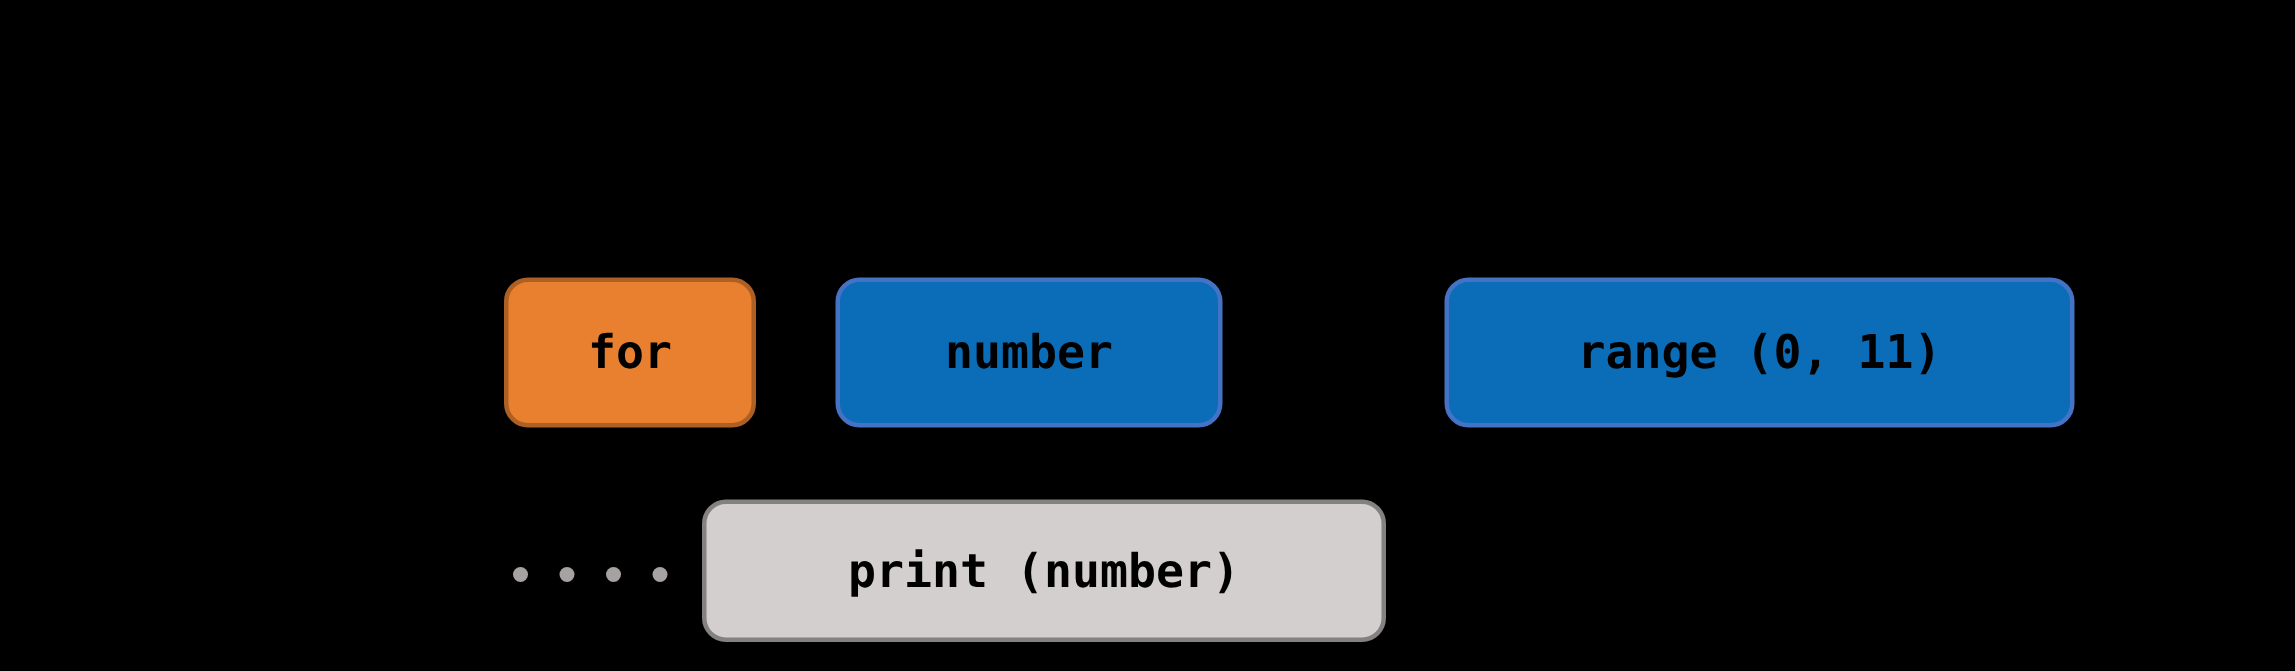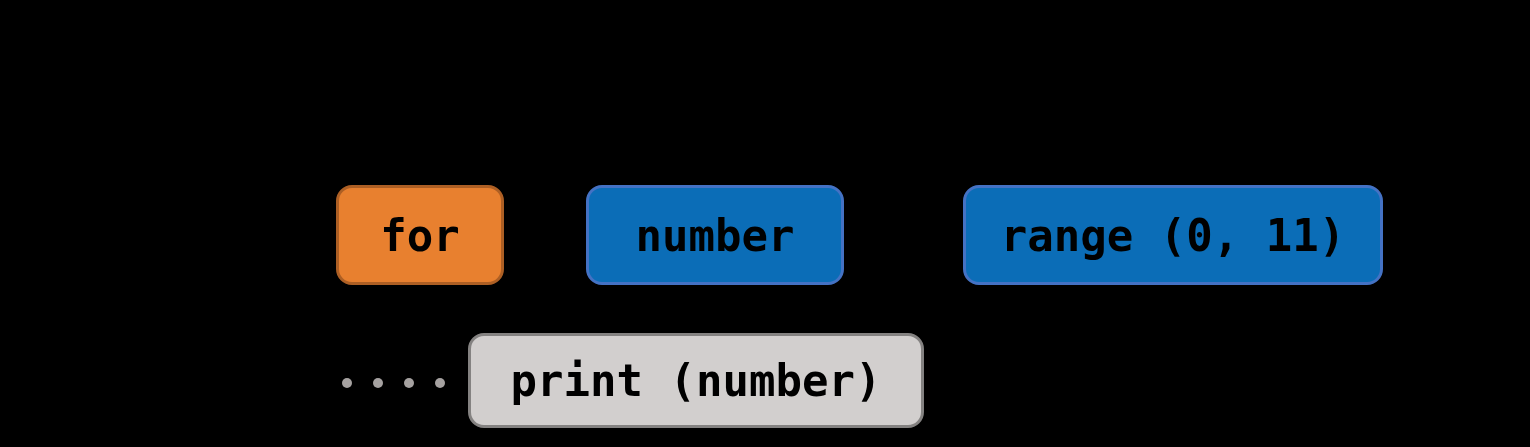--- a/index.html
+++ b/index.html
@@ -18,26 +18,26 @@
   .block {
     position: absolute;
     box-sizing: border-box;
     border-radius: 16px;
     border: 3px solid transparent;
     display: flex;
     align-items: center;
     justify-content: center;
     font-family: "DejaVu Sans Mono", monospace;
     font-weight: bold;
-    font-size: 44px;
+    font-size: 31px;
     color: #000000;
     white-space: pre;
   }
   #block-for    { left: 336px; top: 185px; width: 168px; height: 100px; }
-  #block-number { left: 557px; top: 185px; width: 258px; height: 100px; margin-left: 29px; }
+  #block-number { left: 557px; top: 185px; width: 258px; height: 100px; }
   #block-range  { left: 963px; top: 185px; width: 420px; height: 100px; }
   #block-print  { left: 468px; top: 333px; width: 456px; height: 95px; }
   #indent-dots {
     position: absolute;
     left: 342px;
     top: 378px;
     display: flex;
     gap: 21px;
     align-items: center;
   }

